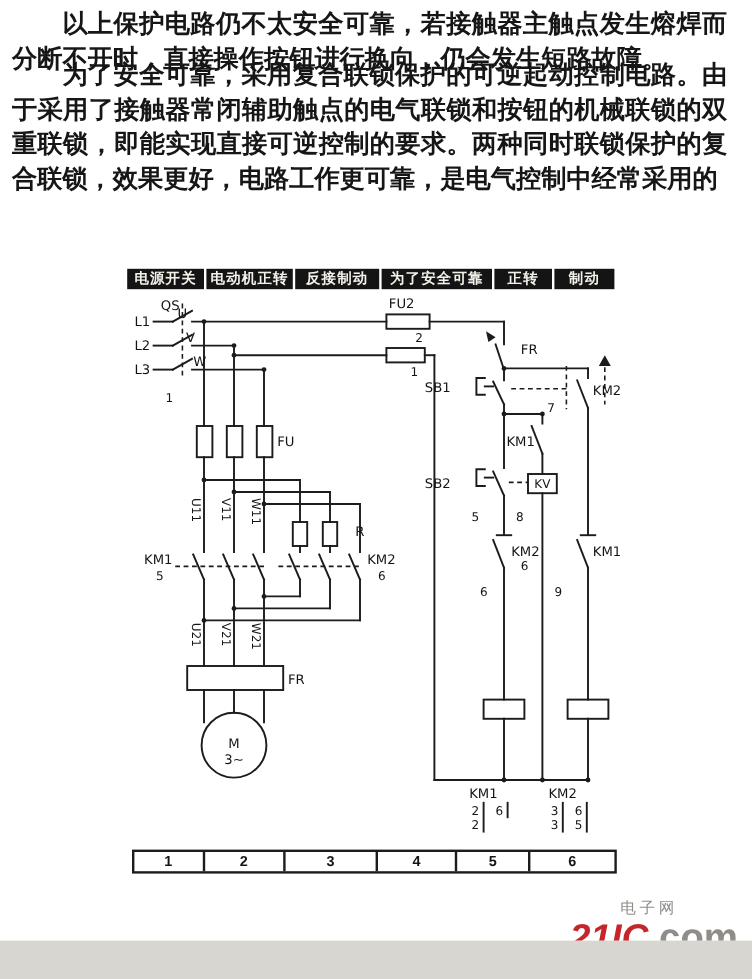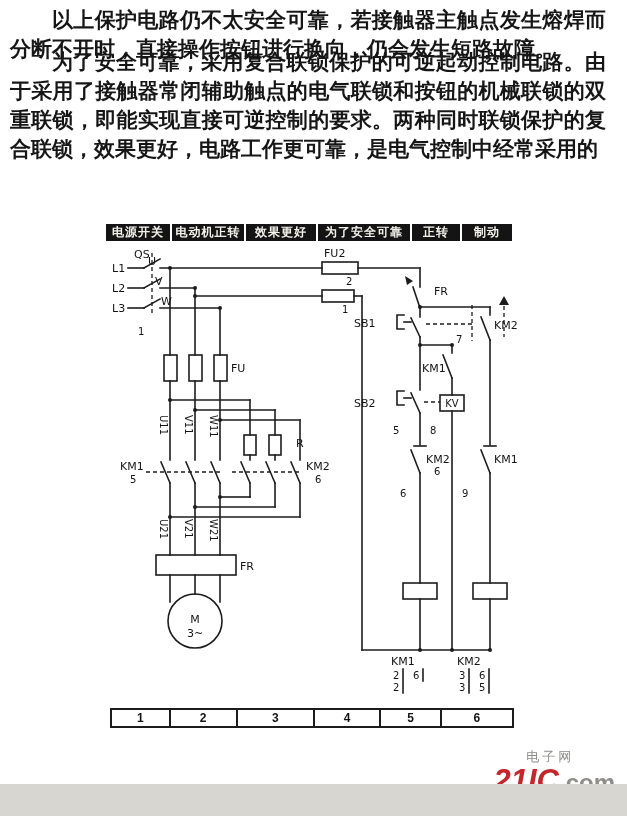--- a/index.html
+++ b/index.html
@@ -33,35 +33,35 @@
   .zone-cell:nth-child(5){flex:60}
   .zone-cell:nth-child(6){flex:72}
   .svg-circuit{position:absolute;left:100px;top:245px;}
   svg text{font-family:"DejaVu Sans",sans-serif;font-size:11px;fill:#141414;stroke:none;}
   svg text.small{font-size:10px;}
   .watermark{position:absolute;right:12px;top:750px;text-align:center;
              font-family:"Liberation Sans",sans-serif;line-height:1;}
   .wm-top{font-size:13px;color:#8f8d88;letter-spacing:3px;margin:0 8px 2px 0;}
   .wm-brand{white-space:nowrap;}
   .wm-red{color:#c5262c;font-size:31px;font-weight:700;font-style:italic;}
-  .wm-gray{color:#8f8d88;font-size:24px;font-weight:700;}
+  .wm-gray{color:#8f8d88;font-size:32px;font-weight:700;}
   .wm-wave{display:block;margin:1px 0 0 auto;}
 </style>
 </head>
 <body>
 
 <div class="page">
 
   <p class="body-text indent para1">以上保护电路仍不太安全可靠，若接触器主触点发生熔焊而分断不开时，直接操作按钮进行换向，仍会发生短路故障。</p>
   <p class="body-text indent para2">为了安全可靠，采用复合联锁保护的可逆起动控制电路。由于采用了接触器常闭辅助触点的电气联锁和按钮的机械联锁的双重联锁，即能实现直接可逆控制的要求。两种同时联锁保护的复合联锁，效果更好，电路工作更可靠，是电气控制中经常采用的</p>
 
   <div class="legend">
     <div class="legend-cell">电源开关</div>
     <div class="legend-cell">电动机正转</div>
-    <div class="legend-cell">效果更好</div>
+    <div class="legend-cell">反接制动</div>
     <div class="legend-cell">为了安全可靠</div>
     <div class="legend-cell">正转</div>
     <div class="legend-cell">制动</div>
   </div>
 
   <svg class="svg-circuit" width="420" height="465" viewBox="0 0 420 465">
 
     <g stroke="#1c1c1c" stroke-width="1.6" fill="none" stroke-linecap="square">
 
       <line x1="28" y1="23" x2="44" y2="23"></line>

